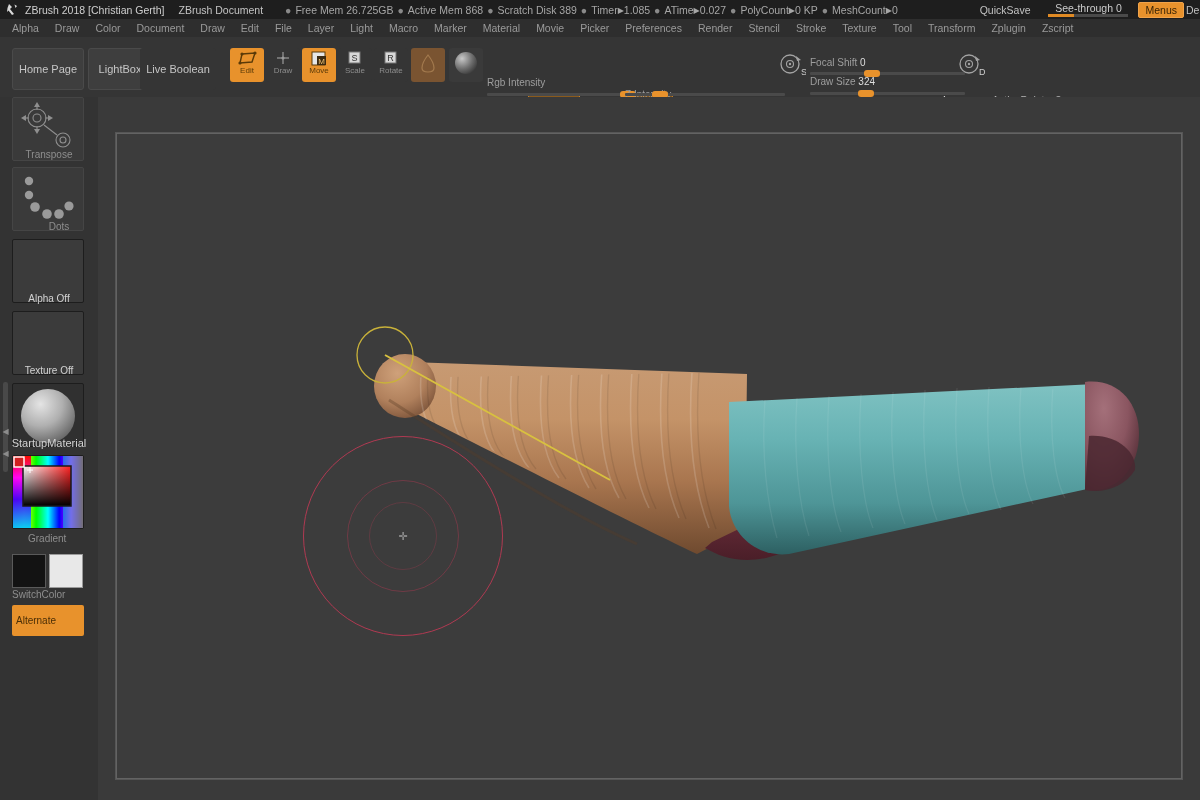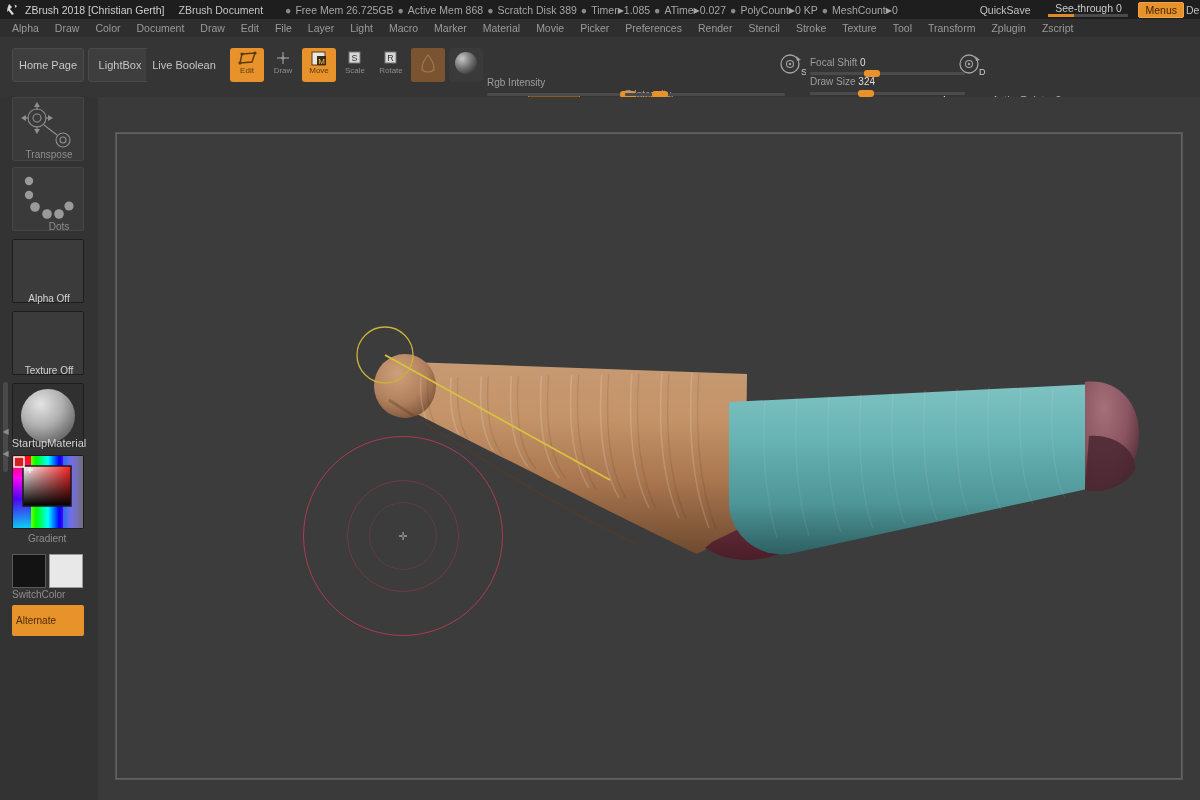--- a/index.html
+++ b/index.html
@@ -60,21 +60,21 @@
   }
   .menubar .mi { padding: 0 8px; line-height: 18px; white-space: nowrap; }
   .menubar .mi:first-child { padding-left: 12px; }
 
   
   .toolbar {
     position: absolute; top: 37px; left: 0; width: 1200px; height: 60px;
     background: #353535;
   }
   .tb-btn {
-    position: absolute; top: 11px; height: 34px;
+    position: absolute; top: 11px; height: 42px;
     background: #3e3e3e; border: 1px solid #4a4a4a; border-radius: 3px;
     color: #c6c6c6; font-size: 11px;
     display: flex; align-items: center; justify-content: center;
   }
   .tb-btn.flat { background: #353535; border-color: transparent; }
 
   .icon-btn {
     position: absolute; top: 11px; width: 34px; height: 34px;
     border-radius: 3px; display: flex; flex-direction: column;
     align-items: center; justify-content: flex-start; padding-top: 2px;
@@ -256,21 +256,21 @@
       <div class="mi">Tool</div>
       <div class="mi">Transform</div>
       <div class="mi">Zplugin</div>
       <div class="mi">Zscript</div>
     </div>
 
   <div class="toolbar">
 
     <div class="tb-btn" style="left:12px;width:72px;">Home Page</div>
     <div class="tb-btn" style="left:88px;width:64px;">LightBox</div>
-    <div class="tb-btn flat" style="left:146px;width:76px;">Live Boolean</div>
+    <div class="tb-btn flat" style="left:140px;width:76px;">Live Boolean</div>
 
     <div class="icon-btn on" style="left:230px;">
       <span class="glyph">
         <svg width="22" height="18" viewBox="0 0 22 18">
           <path d="M4 13 L6 4 L19 3 L16 12 Z" fill="none" stroke="#5a3a08" stroke-width="1.4"></path>
           <circle cx="4" cy="13" r="1.6" fill="#5a3a08"></circle>
           <circle cx="6" cy="4" r="1.6" fill="#5a3a08"></circle>
           <circle cx="19" cy="3" r="1.6" fill="#5a3a08"></circle>
         </svg>
       </span>

